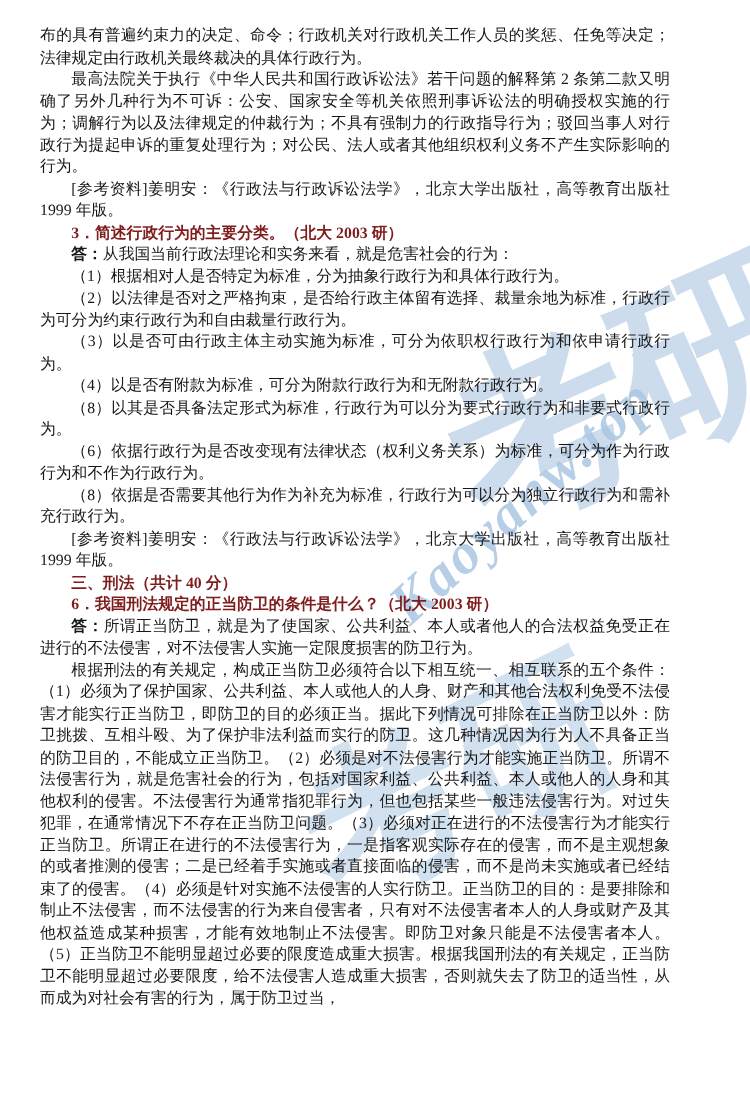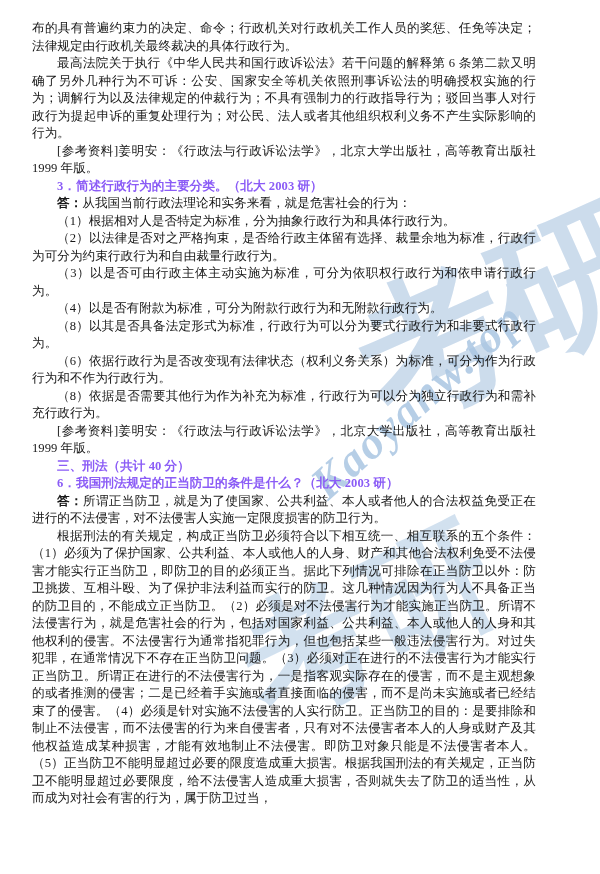--- a/index.html
+++ b/index.html
@@ -91,40 +91,40 @@
     text-align: justify;
     text-justify: inter-character;
     letter-spacing: .05px;
   }
   p.indent2 { text-indent: 25px; }
   p.indent0 { text-indent: 0; }
   p.item    { text-indent: 25px; }
   p.heading {
     text-indent: 25px;
     font-weight: 700;
-    color: #8b5cf6;
+    color: #7f1d1d;
   }
   .bold { font-weight: 700; }
 </style>
 </head>
 <body>
 
 <div id="page">
 
   <div id="watermark-layer">
     <div class="wm-cjk a">考研</div>
     <div class="wm-cjk b">考研</div>
     <div class="wm-url">Kaoyanw.top</div>
   </div>
 
   <div id="text-layer">
 
     <p class="indent0">布的具有普遍约束力的决定、命令；行政机关对行政机关工作人员的奖惩、任免等决定；法律规定由行政机关最终裁决的具体行政行为。</p>
 
-    <p class="indent2">最高法院关于执行《中华人民共和国行政诉讼法》若干问题的解释第 6 条第二款又明确了另外几种行为不可诉：公安、国家安全等机关依照刑事诉讼法的明确授权实施的行为；调解行为以及法律规定的仲裁行为；不具有强制力的行政指导行为；驳回当事人对行政行为提起申诉的重复处理行为；对公民、法人或者其他组织权利义务不产生实际影响的行为。</p>
+    <p class="indent2">最高法院关于执行《中华人民共和国行政诉讼法》若干问题的解释第 2 条第二款又明确了另外几种行为不可诉：公安、国家安全等机关依照刑事诉讼法的明确授权实施的行为；调解行为以及法律规定的仲裁行为；不具有强制力的行政指导行为；驳回当事人对行政行为提起申诉的重复处理行为；对公民、法人或者其他组织权利义务不产生实际影响的行为。</p>
 
     <p class="indent2">[参考资料]姜明安：《行政法与行政诉讼法学》，北京大学出版社，高等教育出版社 1999 年版。</p>
 
     <p class="heading">3．简述行政行为的主要分类。（北大 2003 研）</p>
 
     <p class="indent2"><span class="bold">答：</span><span>从我国当前行政法理论和实务来看，就是危害社会的行为：</span></p>
 
     <p class="item">（1）根据相对人是否特定为标准，分为抽象行政行为和具体行政行为。</p>
     <p class="item">（2）以法律是否对之严格拘束，是否给行政主体留有选择、裁量余地为标准，行政行为可分为约束行政行为和自由裁量行政行为。</p>
     <p class="item">（3）以是否可由行政主体主动实施为标准，可分为依职权行政行为和依申请行政行为。</p>

